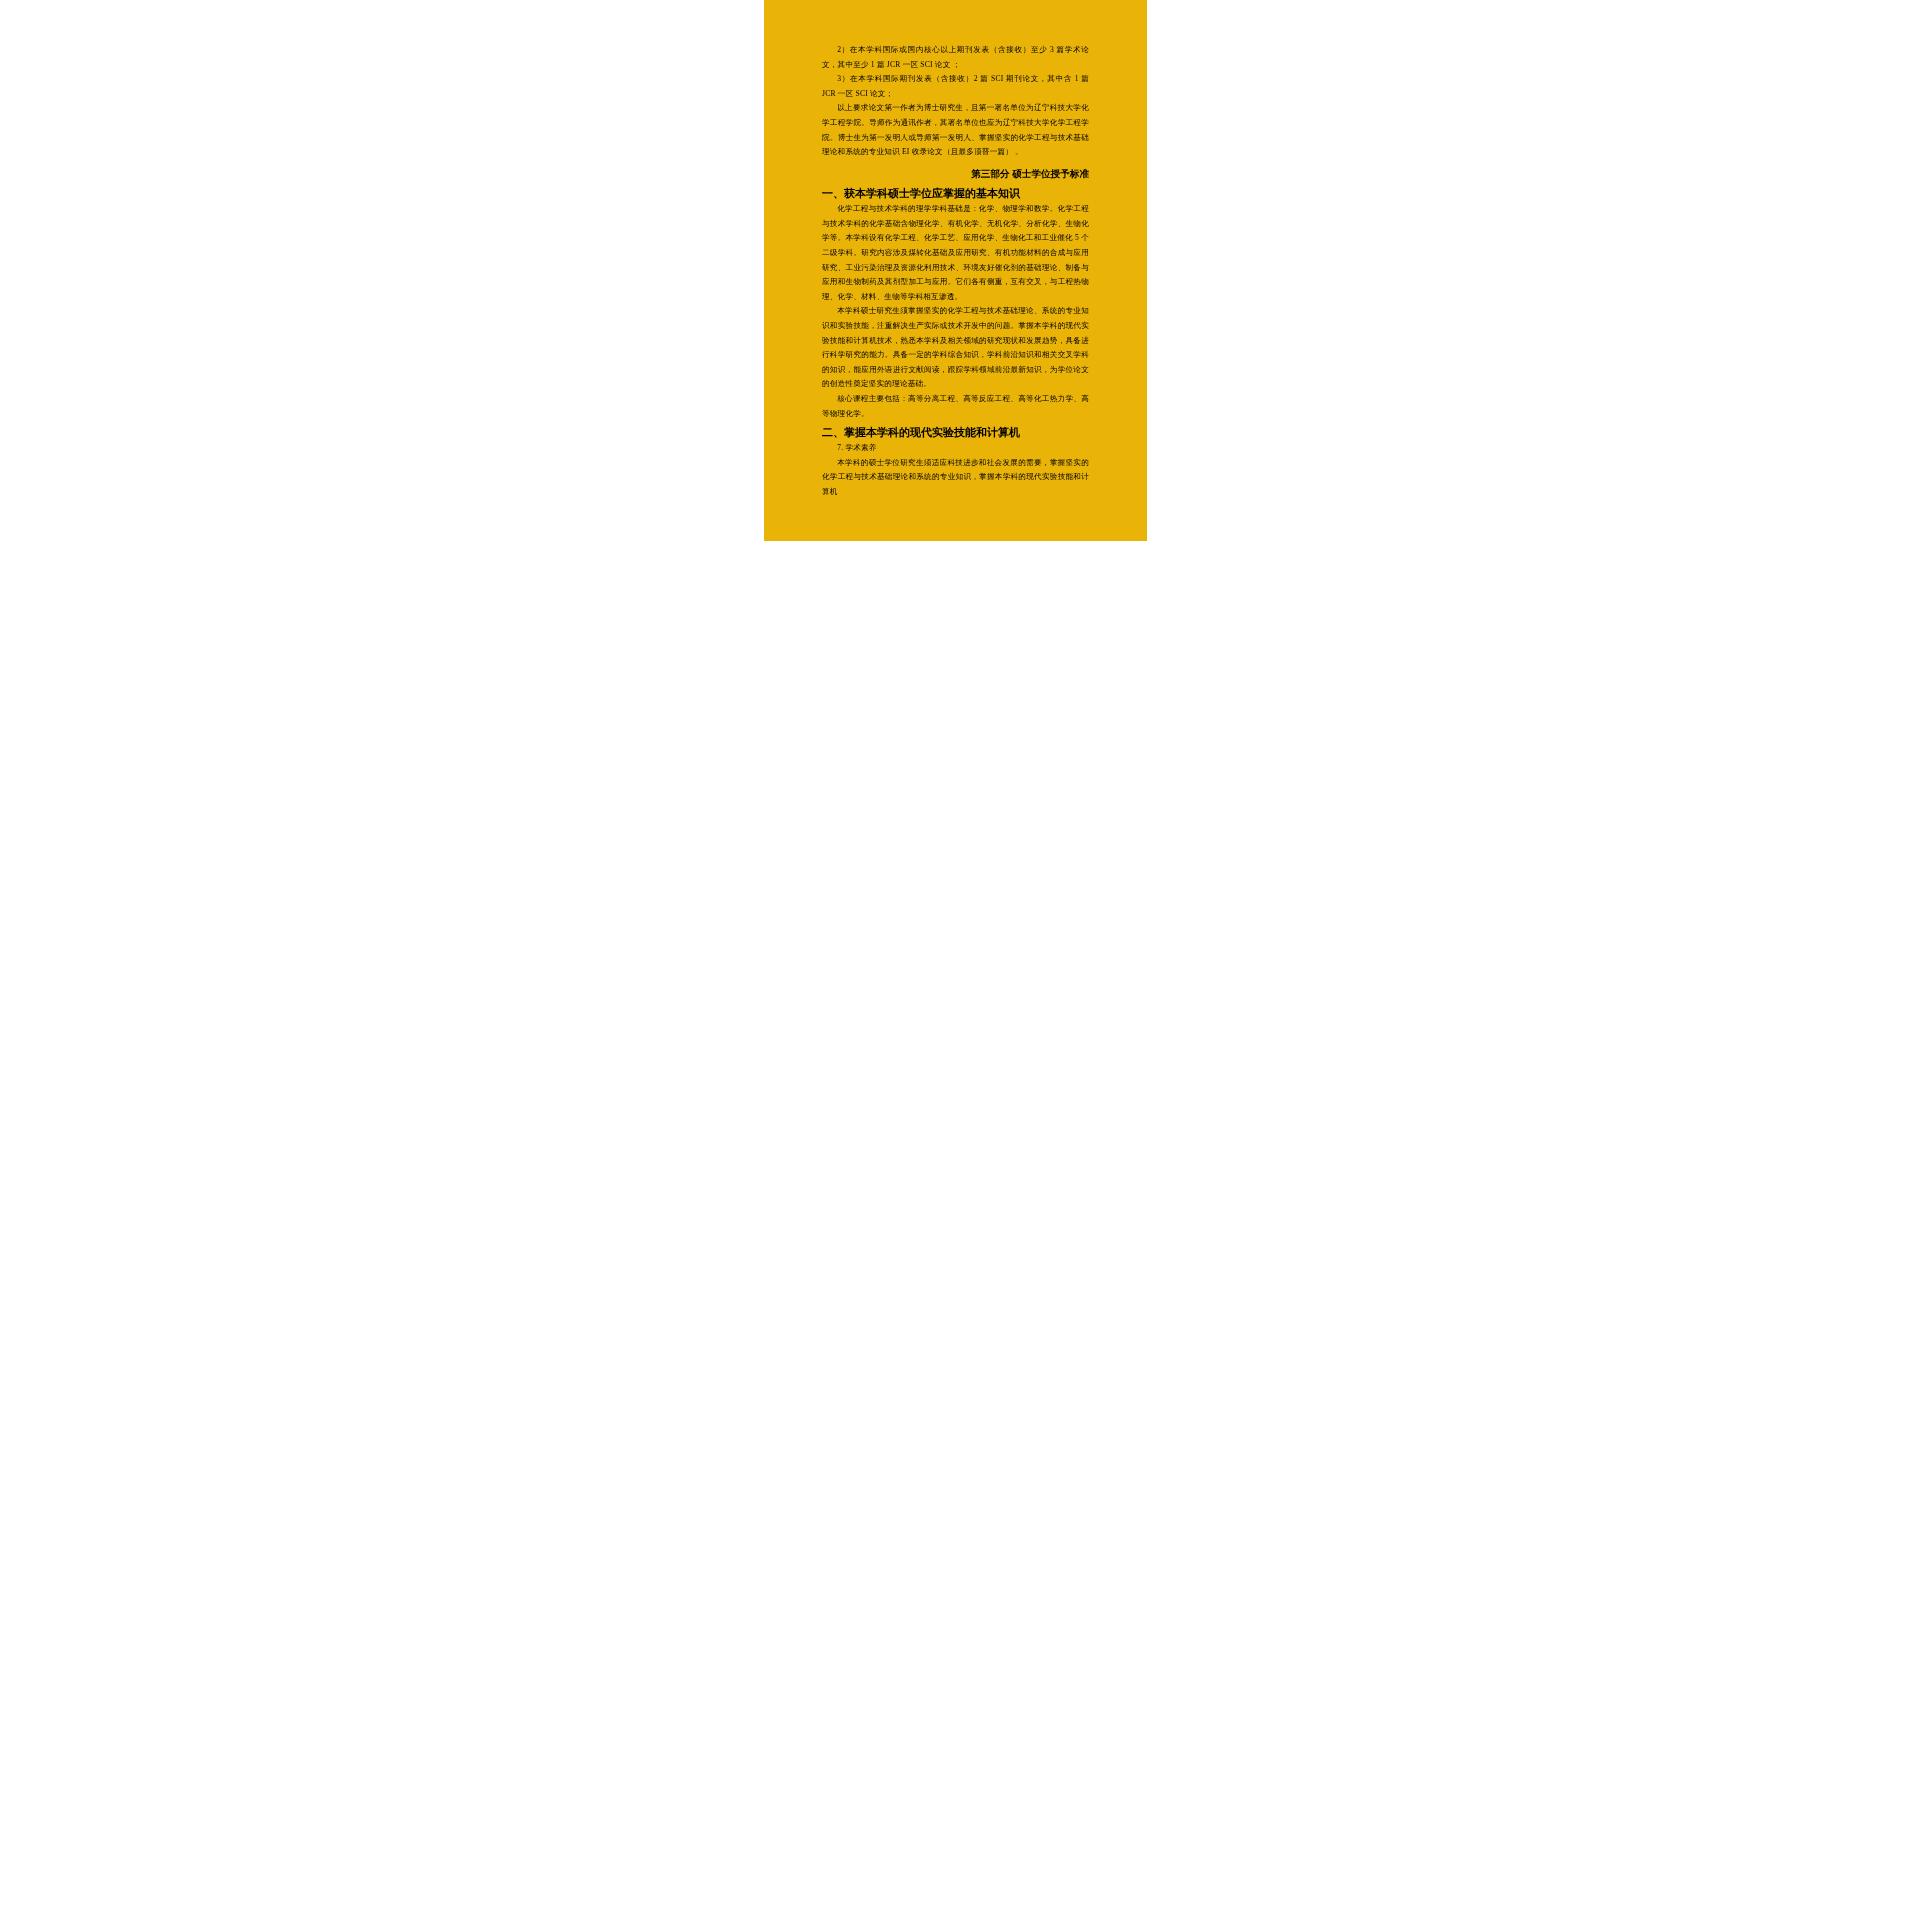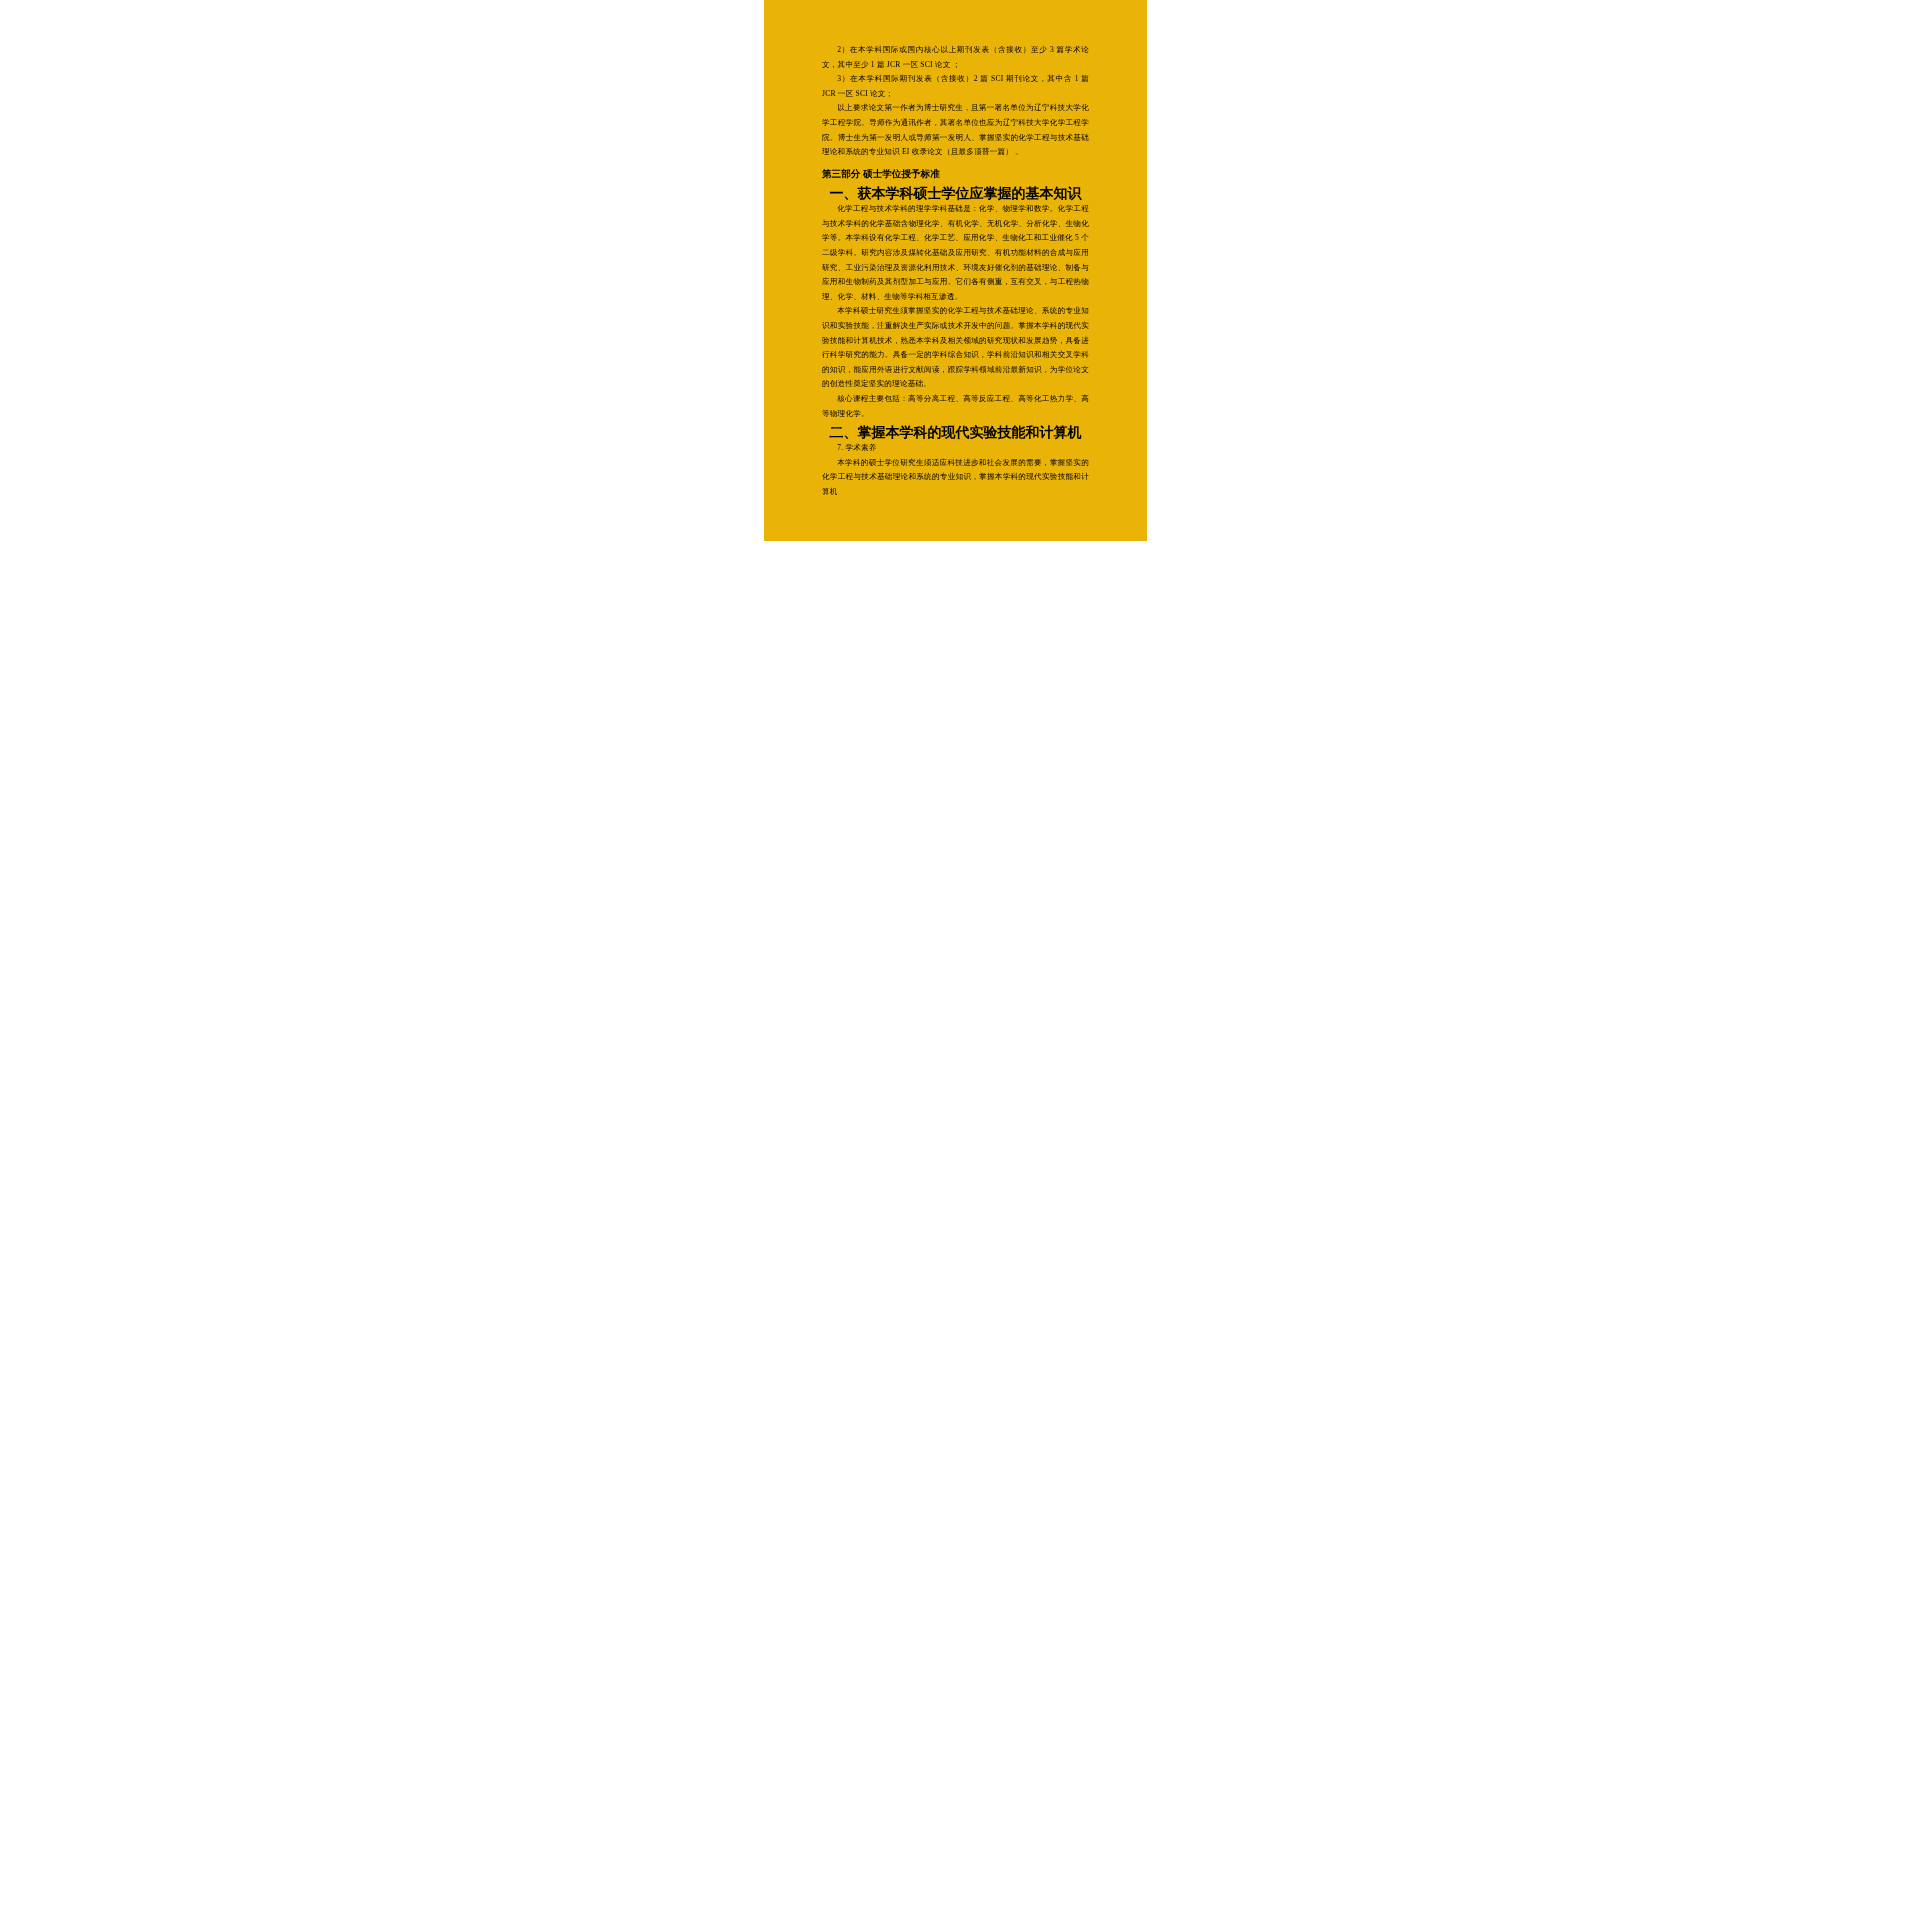--- a/index.html
+++ b/index.html
@@ -27,31 +27,31 @@
     text-indent: 2em;
     letter-spacing: 0.2px;
     color: #000000;
   }
   .chapter-heading {
     margin: 5.4px 0 3.1px 0;
     font-family: "Liberation Sans", "DejaVu Sans", sans-serif;
     font-weight: bold;
     font-size: 9.6px;
     line-height: 17px;
-    text-align: left;
+    text-align: right;
     text-indent: 0;
     color: #000000;
   }
   .section-heading {
     margin: 3.9px 0 0.8px 0;
     font-family: "Liberation Sans", "DejaVu Sans", sans-serif;
     font-weight: bold;
-    font-size: 14px;
+    font-size: 11px;
     line-height: 15.4px;
-    text-align: center;
+    text-align: left;
     text-indent: 0;
     color: #000000;
   }
 </style>
 </head>
 <body>
 
 <div class="page">
   <p class="para">2）在本学科国际或国内核心以上期刊发表（含接收）至少 3 篇学术论文，其中至少 1 篇 JCR 一区 SCI 论文 ；</p>
   <p class="para">3）在本学科国际期刊发表（含接收）2 篇 SCI 期刊论文，其中含 1 篇 JCR 一区 SCI 论文；</p>

